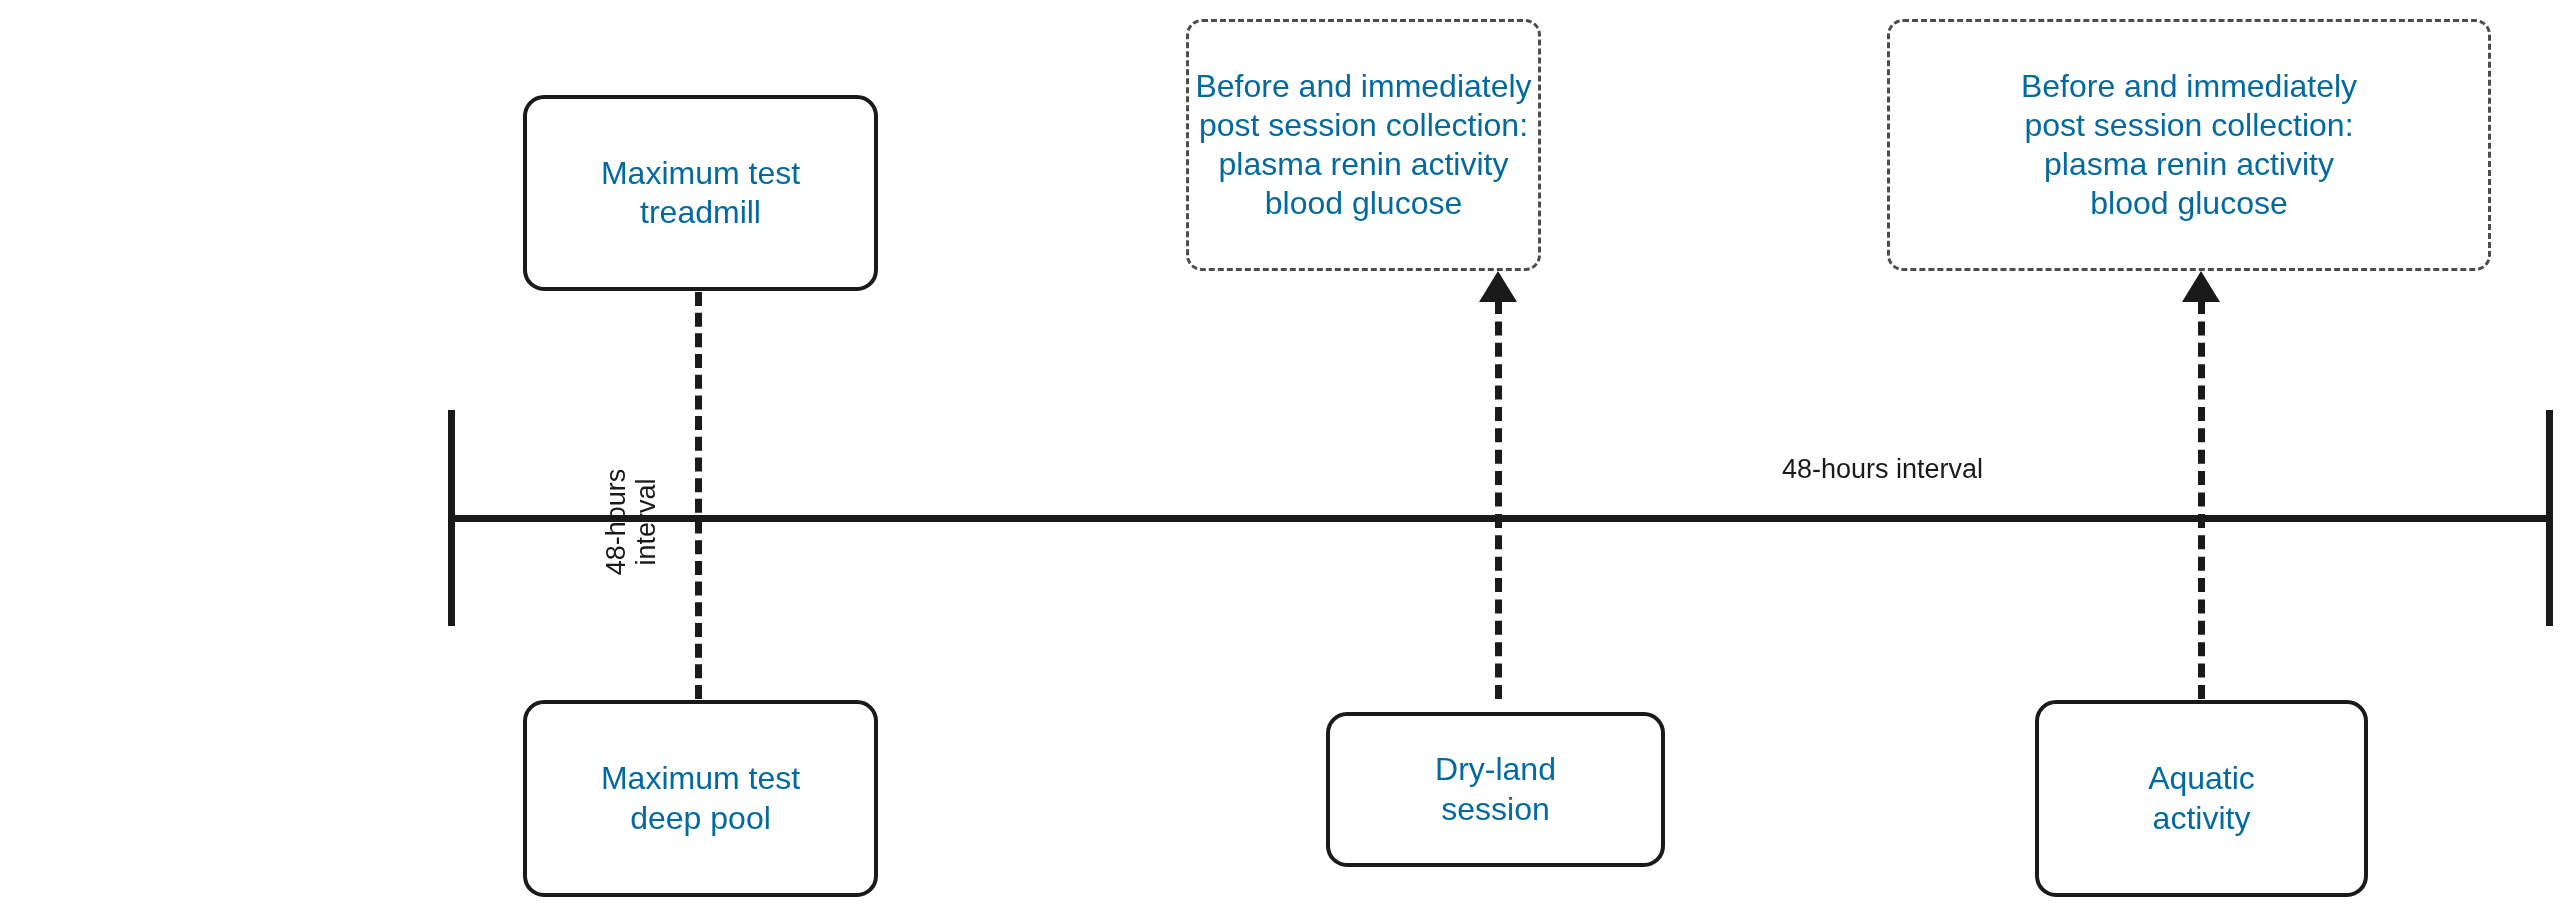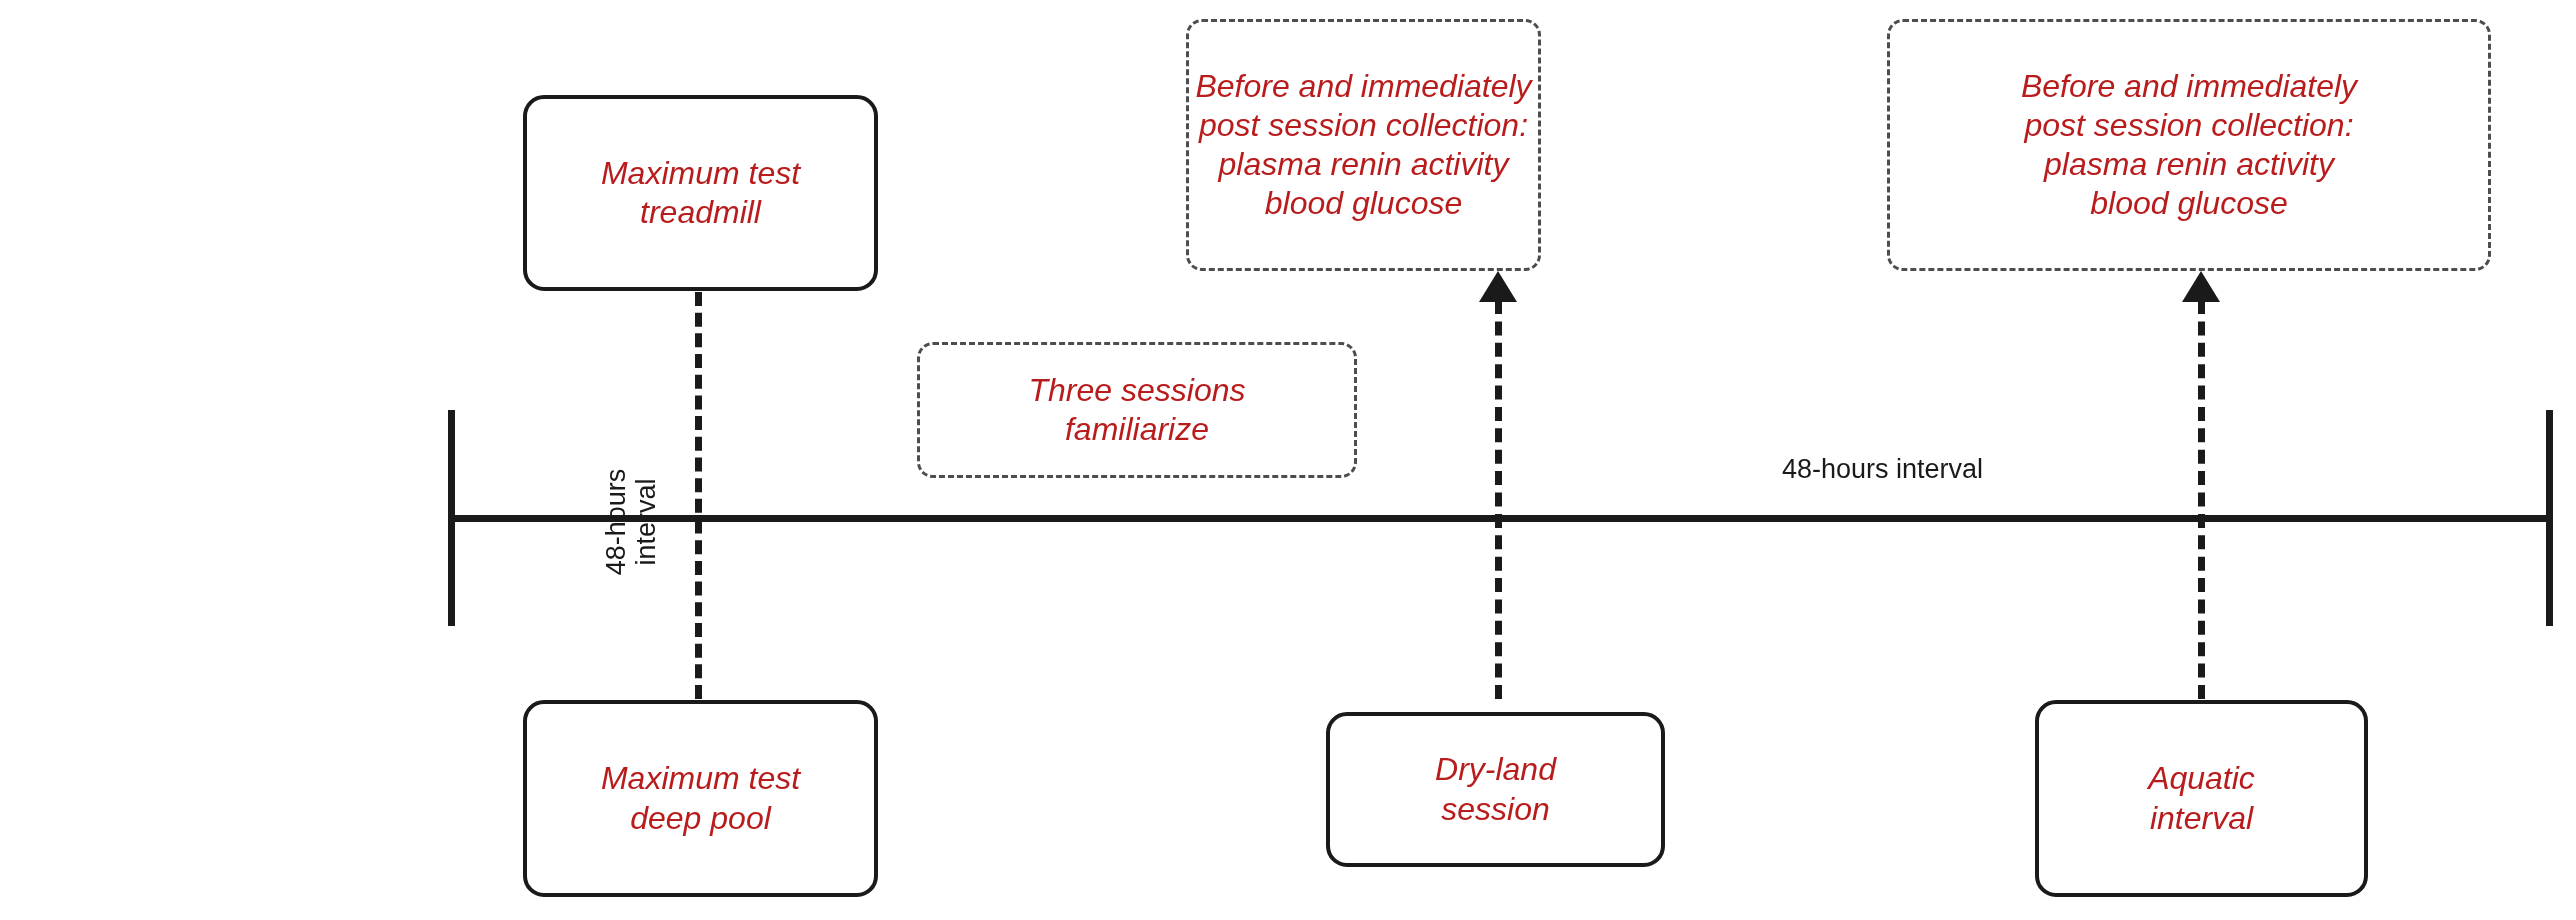--- a/index.html
+++ b/index.html
@@ -24,22 +24,21 @@
   .node {
     position: absolute;
     box-sizing: border-box;
     display: flex;
     align-items: center;
     justify-content: center;
     text-align: center;
     background: #ffffff;
     line-height: 1.22;
     white-space: pre-line;
-    color: #b91c1c;
-    font-style: italic;
+    color: #0369a1;
   }
   .solid-box {
     border: 4.8px solid #1a1a1a;
     border-radius: 21px;
   }
   .solid-box-thin {
     border: 2.4px solid #1a1a1a;
     border-radius: 18px;
   }
   .dotted-box {
@@ -118,24 +117,20 @@
   <div class="dash-v" style="left:695px; top:292px; height:407px;"></div>
 
   <div class="rot-label" style="left:601px; top:626px; width:208px;">48-hours
 interval</div>
 
   <div class="node solid-box t-md" style="left:523px; top:700px; width:355px; height:197px;">
     <span>Maximum test
 deep pool</span>
   </div>
 
-  <div class="node dotted-box t-md" style="left:917px; top:342px; width:440px; height:136px;">
-    <span>Three sessions
-familiarize</span>
-  </div>
 
   <div class="node dotted-box t-sm" style="left:1186px; top:19.4px; width:355px; height:252px;">
     <span>Before and immediately
 post session collection:
 plasma renin activity
 blood glucose</span>
   </div>
 
   <div class="arrow-up" style="left:1479px; top:271px;"></div>
   <div class="dash-v" style="left:1495px; top:300px; height:399px;"></div>
@@ -152,17 +147,17 @@
 post session collection:
 plasma renin activity
 blood glucose</span>
   </div>
 
   <div class="arrow-up" style="left:2182px; top:271px;"></div>
   <div class="dash-v" style="left:2198px; top:300px; height:399px;"></div>
 
   <div class="node solid-box t-md" style="left:2035px; top:700px; width:333px; height:197px;">
     <span>Aquatic
-interval</span>
+activity</span>
   </div>
 
 </div>
 
 
 </body></html>

